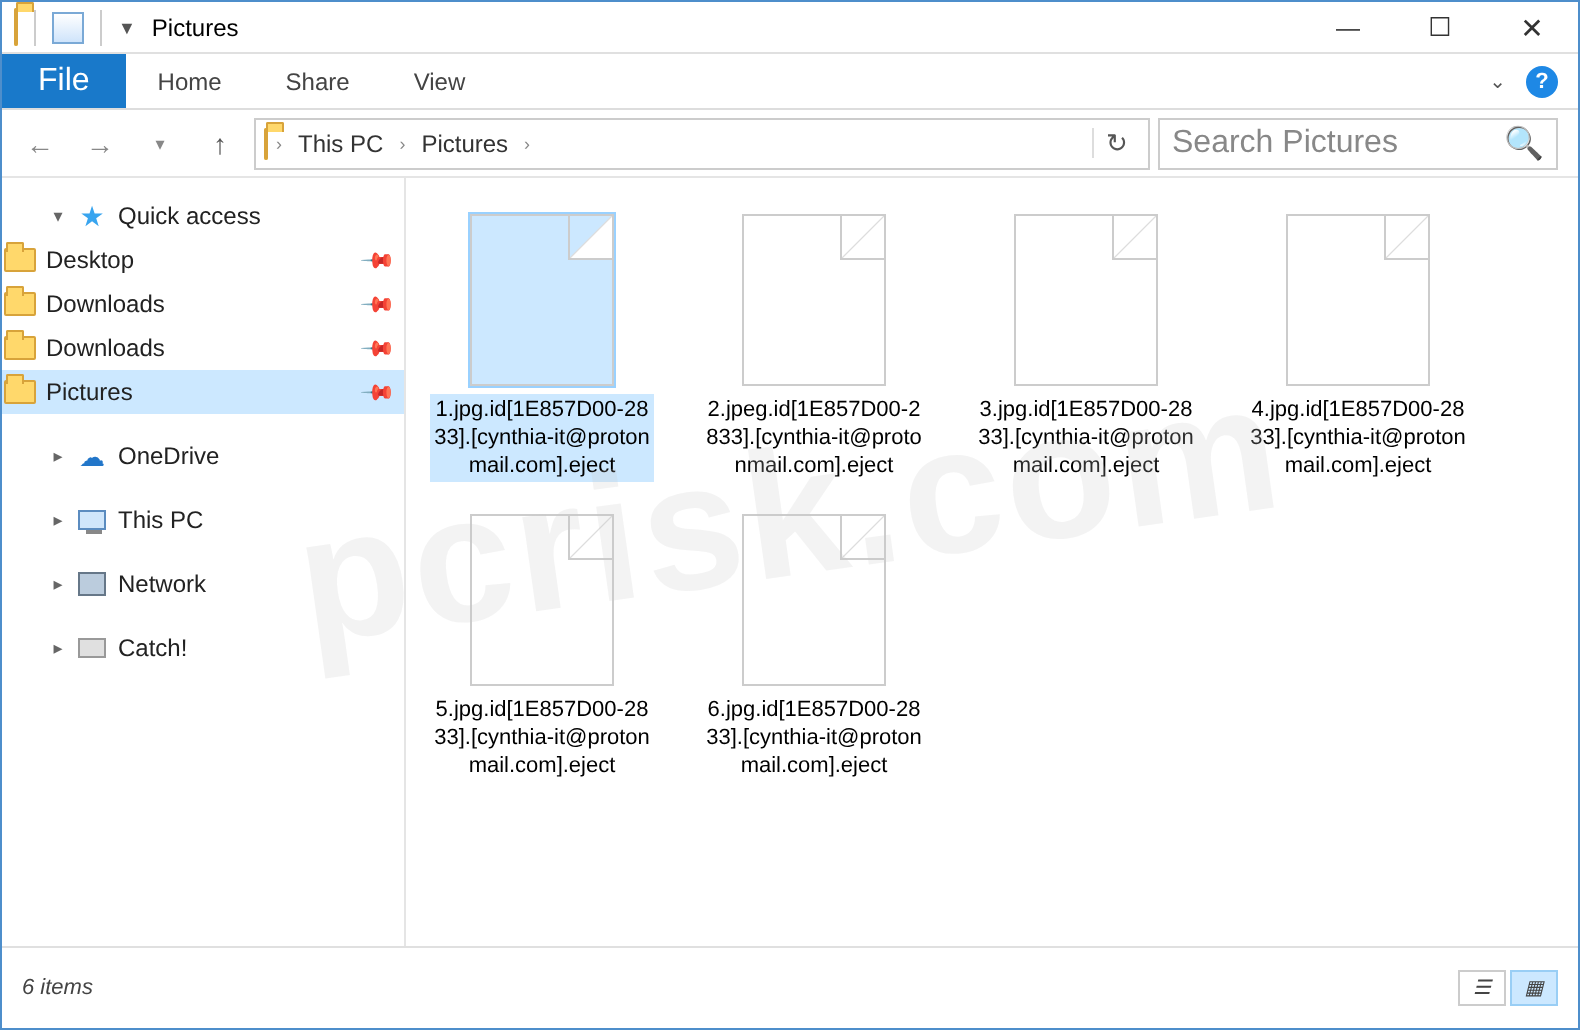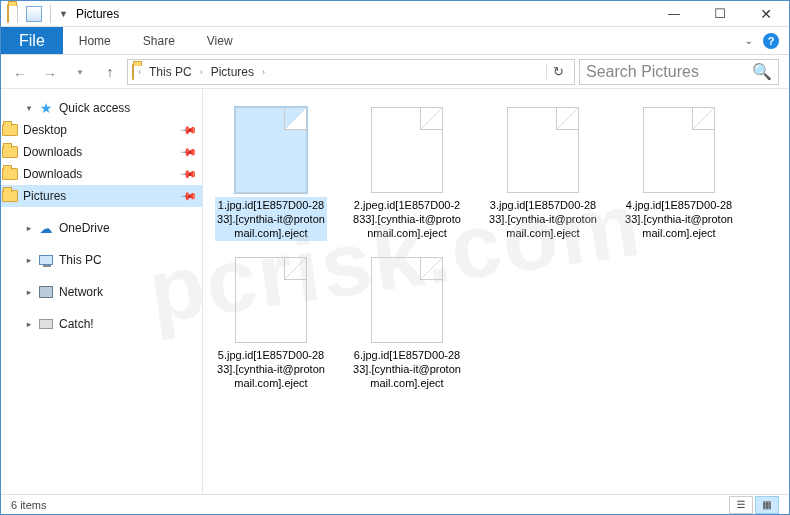--- a/index.html
+++ b/index.html
@@ -51,21 +51,21 @@
 .content { flex:1; padding:18px 12px; overflow:auto;}
 .items { display:flex; flex-wrap:wrap; gap:16px 24px; align-content:flex-start;}
 .item { width:112px; display:flex; flex-direction:column; align-items:center; text-align:center;}
 .item.sel .thumb { outline:1px solid #99d1ff; background:#cce8ff;}
 .item.sel .label{ background:#cce8ff;}
 .thumb { width:72px; height:86px; background:#fff; border:1px solid #ccc; position:relative; margin-bottom:4px;}
 .corner { position:absolute; top:0; right:0; width:22px; height:22px; background:linear-gradient(135deg, transparent 48%, #ddd 50%, #fff 52%); border-left:1px solid #ccc; border-bottom:1px solid #ccc;}
 .label { font-size:11px; line-height:14px; color:#000; word-break:break-all; max-height:56px; overflow:hidden; padding:1px 2px;}
 
 
-.status { height:20px; border-top:1px solid #e0e0e0; display:flex; align-items:center; font-size:11px; color:#444; padding:0 10px;}
+.status { height:41px; border-top:1px solid #e0e0e0; display:flex; align-items:center; font-size:11px; color:#444; padding:0 10px;font-style:italic;}
 .status .views { margin-left:auto; display:flex; gap:2px;}
 .status .vbtn { width:24px; height:18px; border:1px solid #ccc; display:flex; align-items:center; justify-content:center; font-size:10px;}
 .status .vbtn.active { background:#cce8ff; border-color:#99cef5;}
 
 
 .folder-ico { width:16px; height:12px; background:#ffd86b; border:1px solid #d8a33a; position:relative; border-radius:1px;}
 .folder-ico::before { content:""; position:absolute; top:-4px; left:0; width:7px; height:4px; background:#ffd86b; border:1px solid #d8a33a; border-bottom:none; border-radius:1px 1px 0 0;}
 .star-ico { color:#39a5ef; font-size:14px;}
 .mon-ico { width:14px; height:10px; border:1px solid #5b8cc0; background:#cfe6fb; position:relative;}
 .mon-ico::after{content:"";position:absolute;bottom:-3px;left:3px;width:8px;height:2px;background:#888;}

